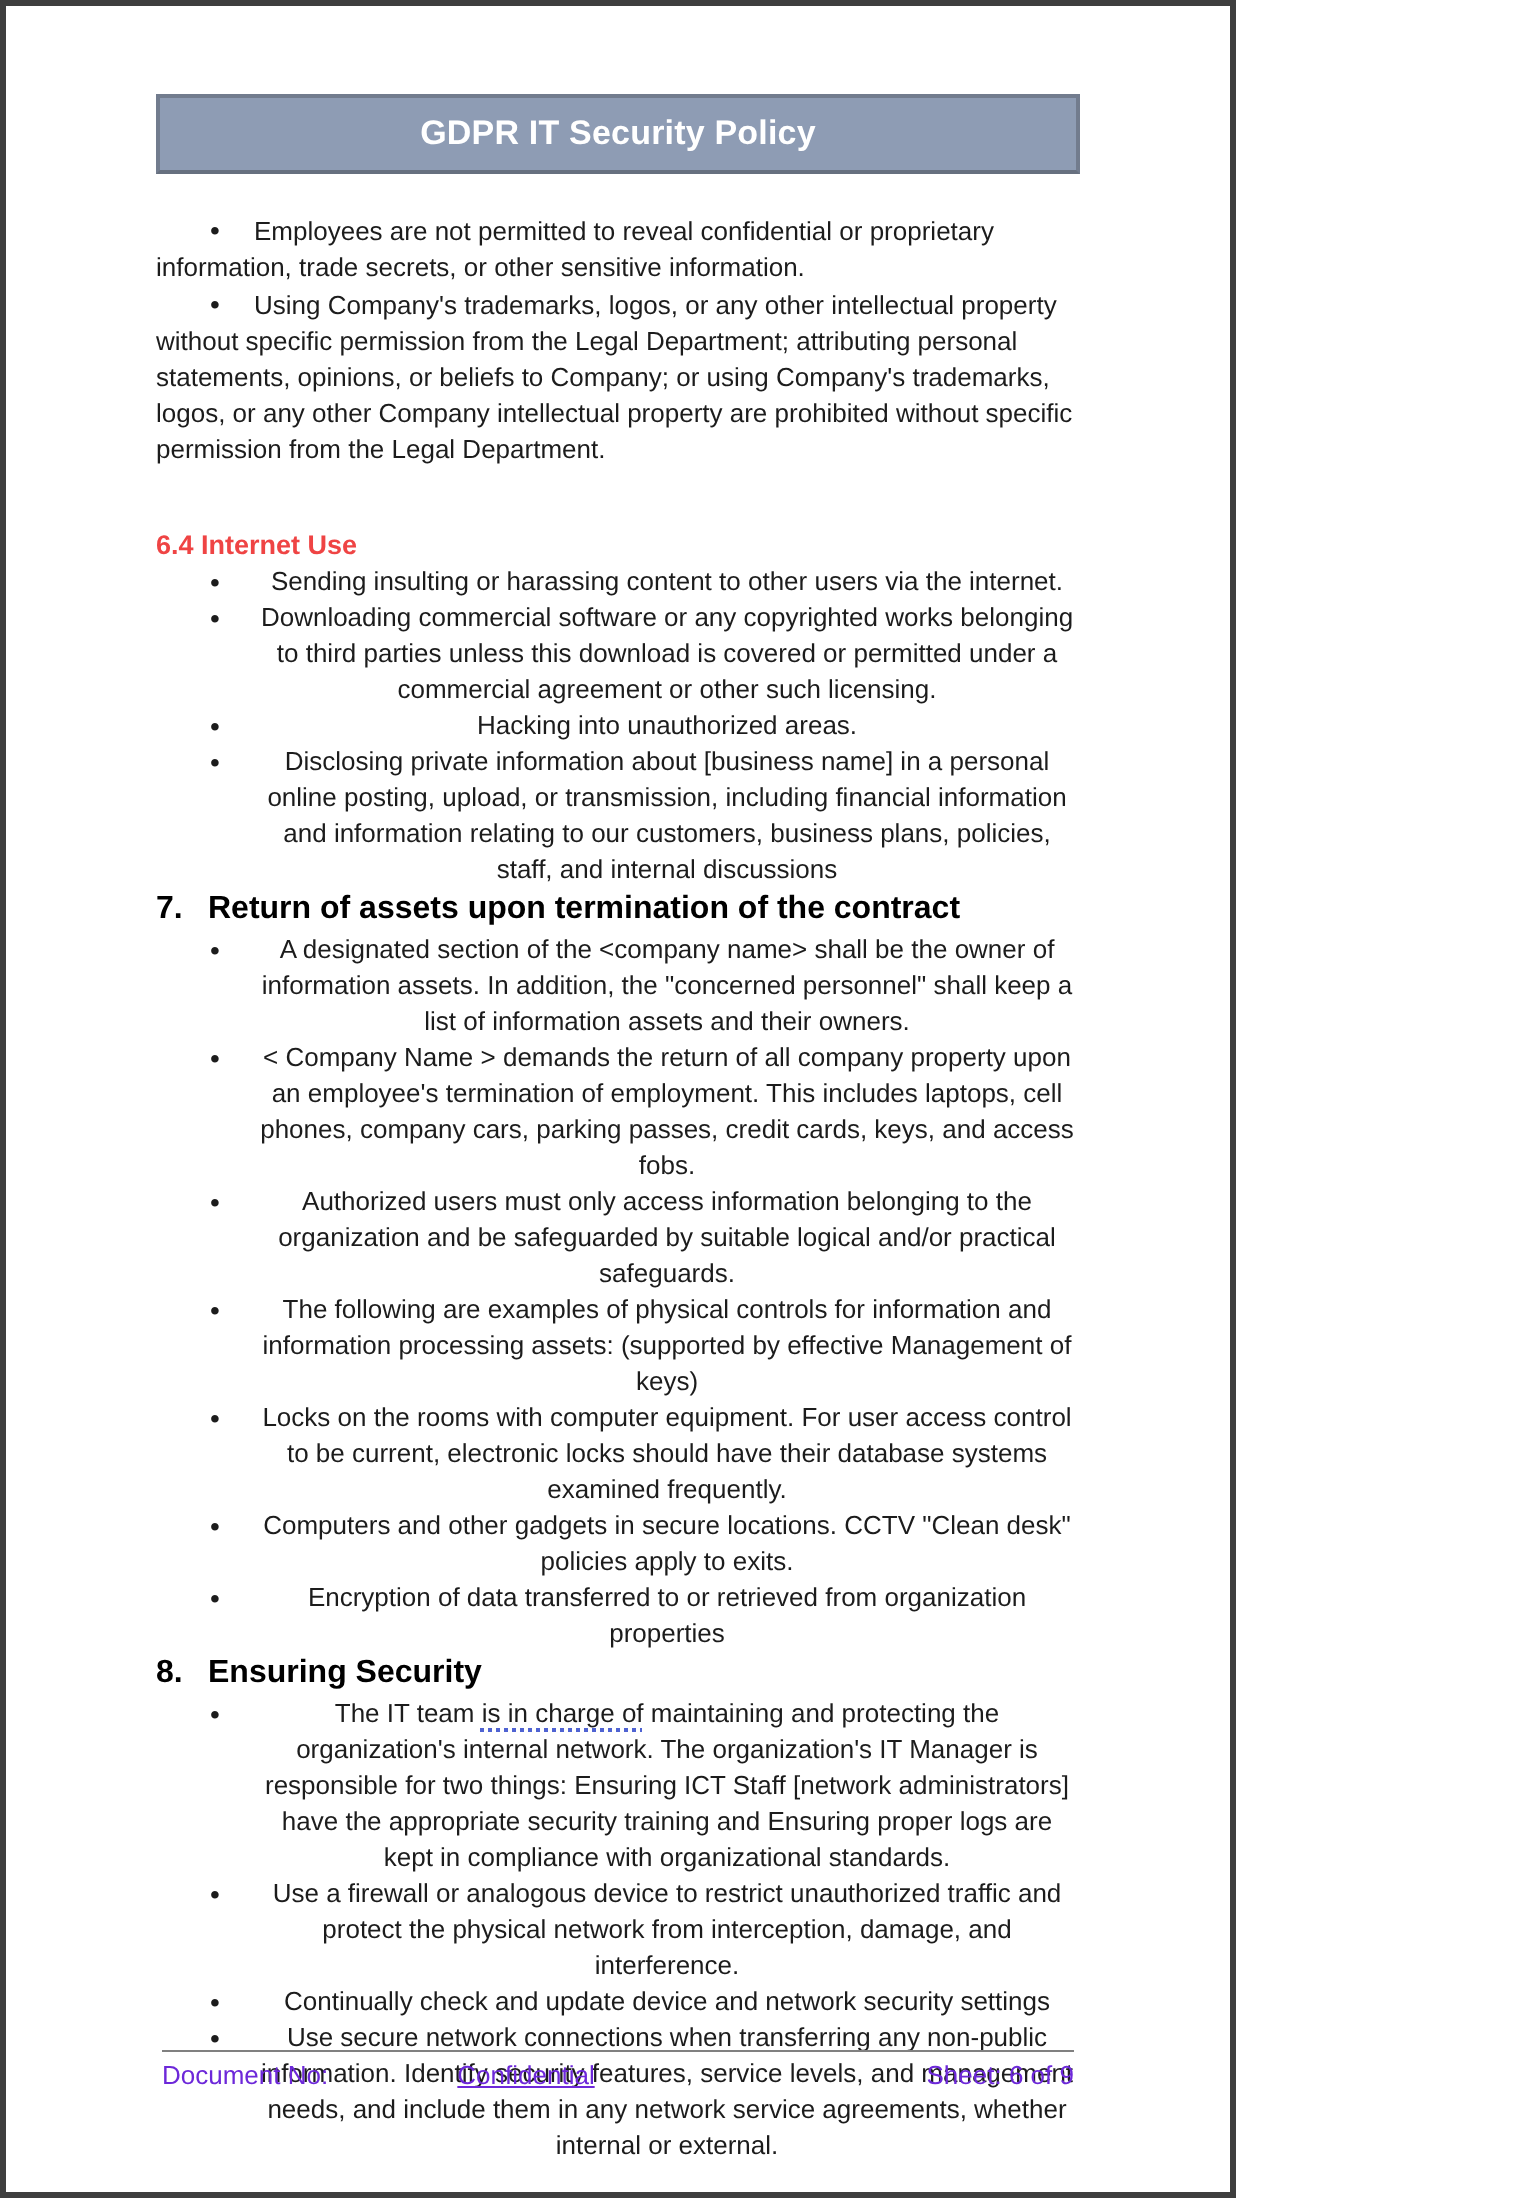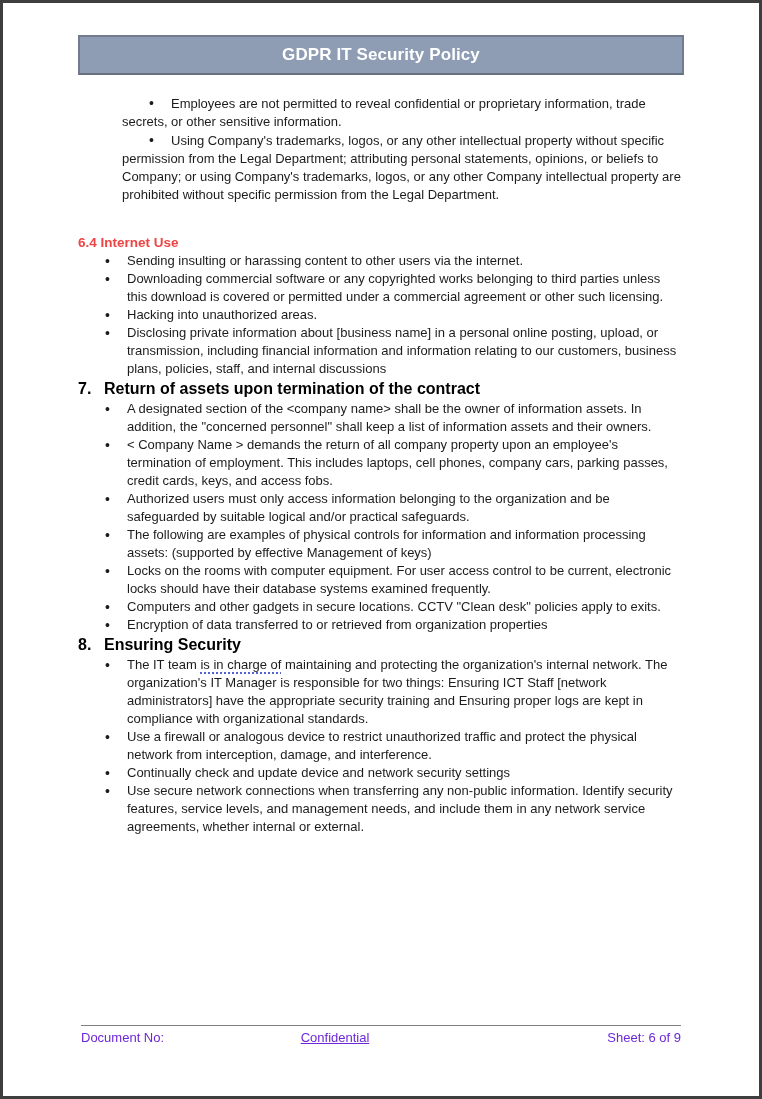--- a/index.html
+++ b/index.html
@@ -1,24 +1,24 @@
 <!DOCTYPE html>
 <html><head>
 <meta charset="utf-8">
 <style>
   html, body { margin: 0; padding: 0; background: #ffffff; }
   * { box-sizing: border-box; }
 
   .page {
     position: relative;
-    width: 762px;
+    width: 618px;
     height: 1099px;
     background: #ffffff;
     border: 3px solid #3e3e3e;
-    padding: 4px 75px;
+    padding: 16px 75px;
     font-family: "Liberation Sans", "DejaVu Sans", sans-serif;
     color: #1c1c1c;
     overflow: hidden;
   }
 
   
   .banner {
     margin-top: 28px;
     height: 40px;
     background: #8e9cb4;
@@ -29,31 +29,31 @@
     justify-content: center;
   }
   .banner .title {
     color: #ffffff;
     font-size: 17px;
     font-weight: bold;
     letter-spacing: 0.1px;
   }
 
   
-  .bodytext { font-size: 13px; line-height: 18px; margin-left: 44px; }
+  .bodytext { font-size: 13px; line-height: 18px; }
 
   
   .flat-list { margin-top: 19px; }
   .flat-list p { margin: 0; text-indent: 27px; }
   .bullet-marker { display: inline-block; width: 22px; text-indent: 0; }
   .bullet-marker::before { content: "\2022"; font-size: 14px; }
 
   
   ul.hang { list-style: none; margin: 0; padding: 0 0 0 49px; }
-  ul.hang li { position: relative; }
+  ul.hang li { position: relative; text-align: center; }
   ul.hang li::before {
     content: "\2022";
     position: absolute;
     left: -22px;
     font-size: 14px;
   }
 
   h3.sub-heading {
     margin: 30px 0 0 0;
     font-size: 13.5px;

